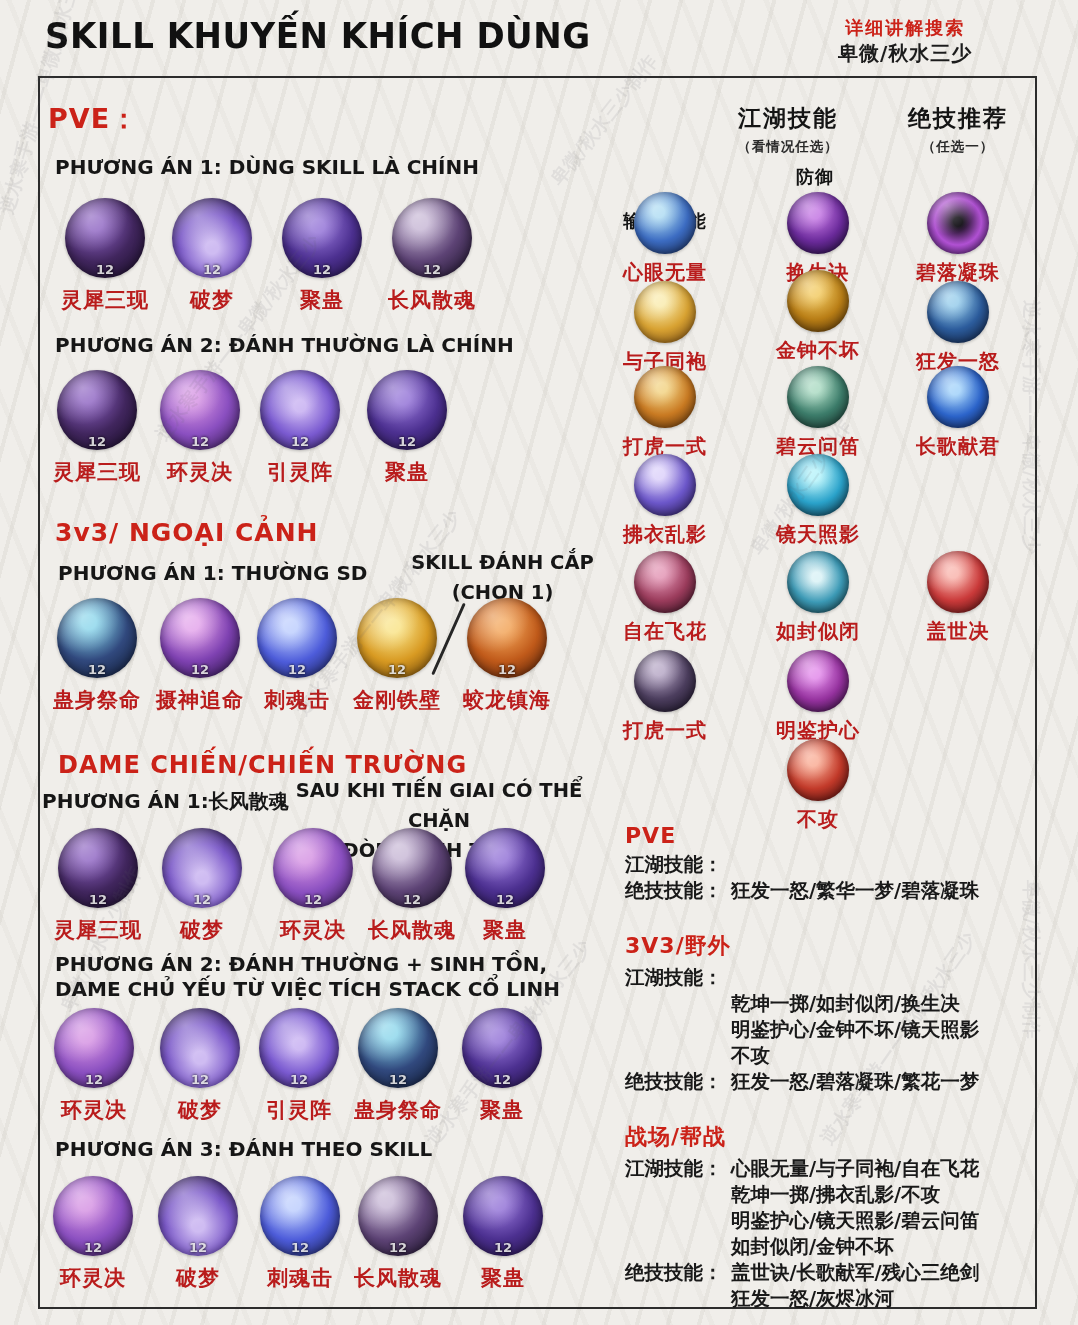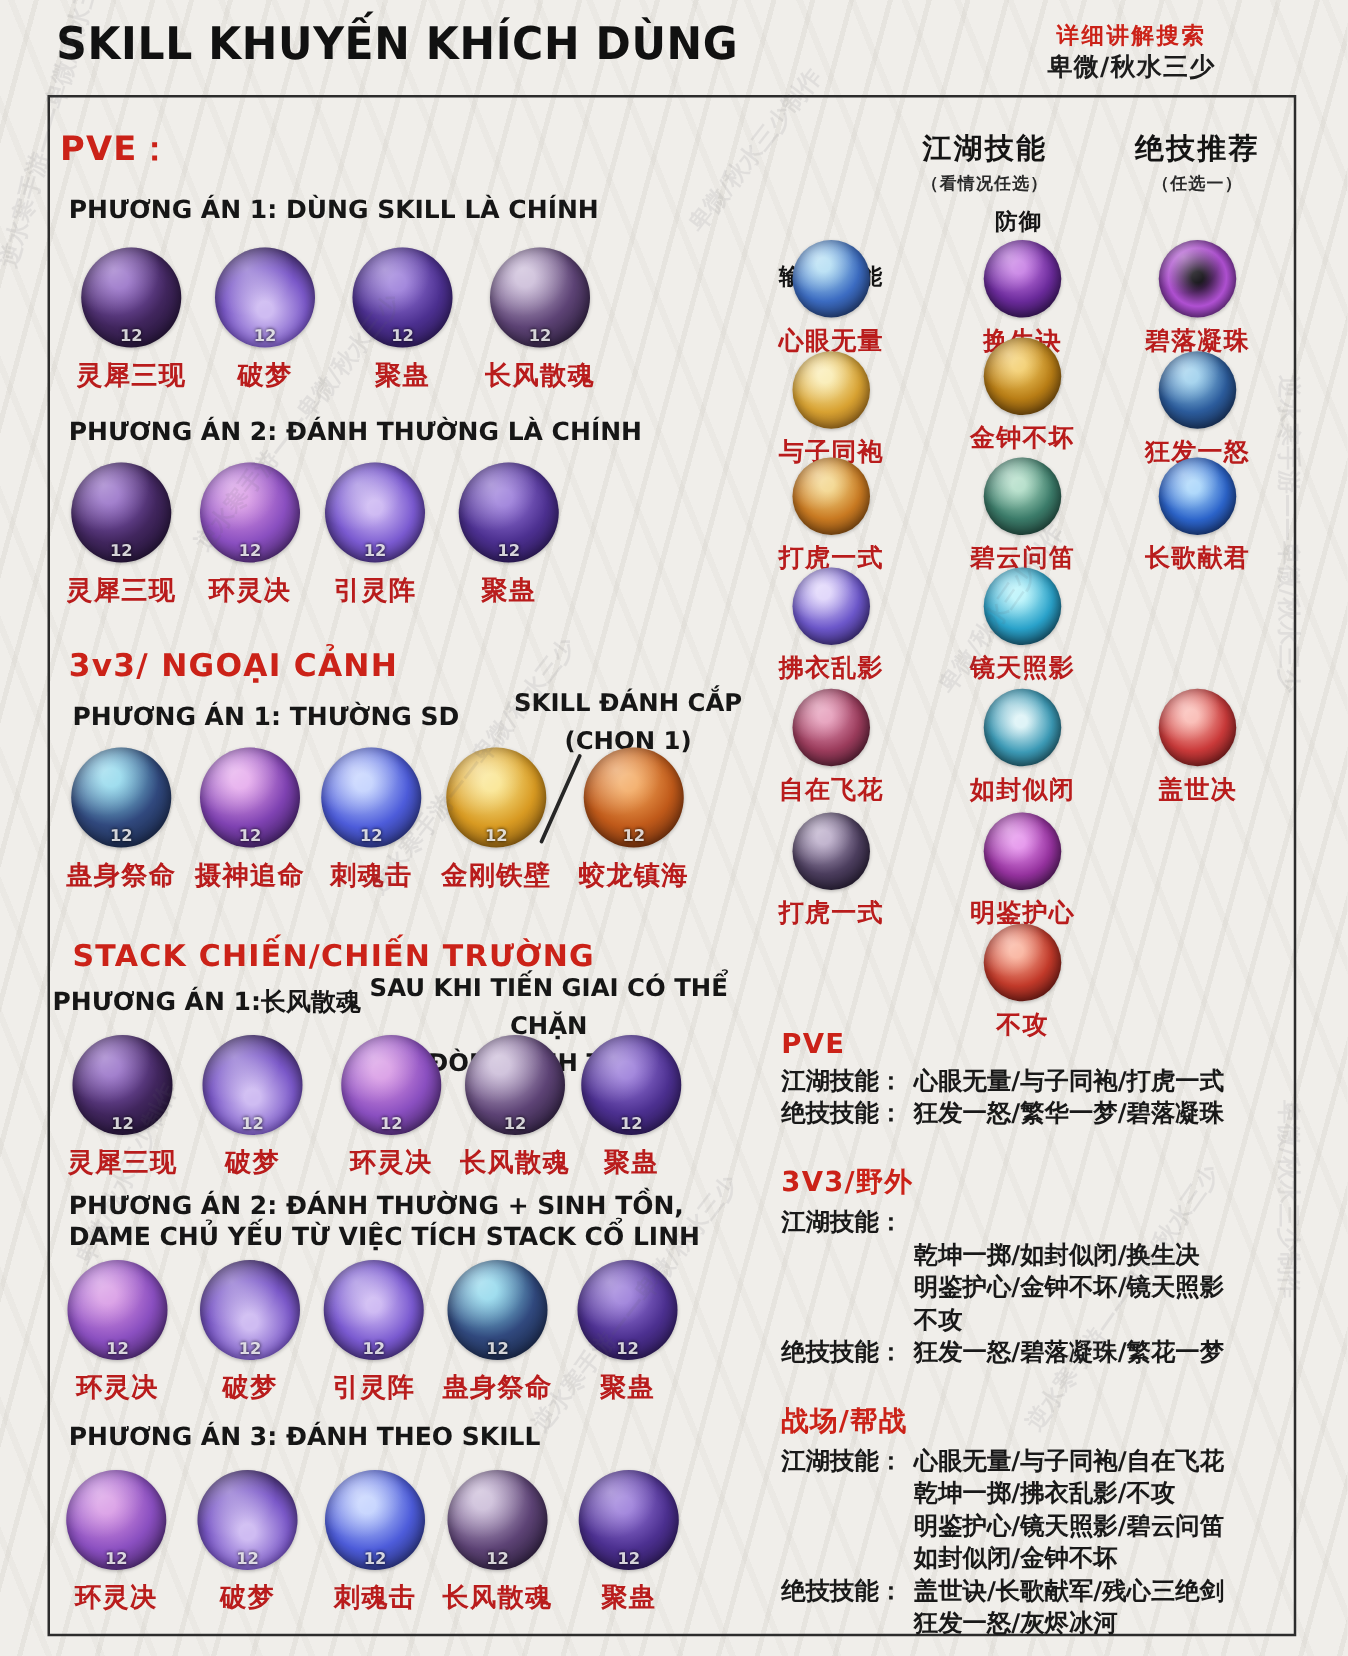--- a/index.html
+++ b/index.html
@@ -54,21 +54,21 @@
 
   <div class="credit">
     <div class="credit-red">详细讲解搜索</div>
     <div class="credit-black">卑微/秋水三少</div>
   </div>
 
   <div class="box"></div>
 
   <div class="sec-heading" style="left:48px;top:101px;font-size:27px;">PVE：</div>
   <div class="sec-heading" style="left:55px;top:518px;">3v3/ NGOẠI CẢNH</div>
-  <div class="sec-heading" style="left:58px;top:751px;font-size:24px;">STACK CHIẾN/CHIẾN TRƯỜNG</div>
+  <div class="sec-heading" style="left:58px;top:751px;font-size:24px;">DAME CHIẾN/CHIẾN TRƯỜNG</div>
 
   <div class="vn-label" style="left:55px;top:155px;">PHƯƠNG ÁN 1: DÙNG SKILL LÀ CHÍNH</div>
   <div class="vn-label" style="left:55px;top:333px;">PHƯƠNG ÁN 2: ĐÁNH THƯỜNG LÀ CHÍNH</div>
   <div class="vn-label" style="left:58px;top:561px;">PHƯƠNG ÁN 1: THƯỜNG SD</div>
   <div class="vn-label" style="left:42px;top:789px;">PHƯƠNG ÁN 1:长风散魂</div>
   <div class="vn-label" style="left:55px;top:952px;width:552px;">PHƯƠNG ÁN 2: ĐÁNH THƯỜNG + SINH TỒN, DAME CHỦ YẾU TỪ VIỆC TÍCH STACK CỔ LINH</div>
   <div class="vn-label" style="left:55px;top:1137px;">PHƯƠNG ÁN 3: ĐÁNH THEO SKILL</div>
 
   <div class="note" style="left:400px;top:548px;width:205px;">
     <div>SKILL ĐÁNH CẮP</div>
@@ -403,21 +403,20 @@
         </div>
         <div class="slabel">不攻</div>
       </div>
     </div>
 
   <div id="recs">
       <div class="rec-block">
         <div class="rec-title">PVE</div>
         <div class="rec-line">
           <span class="rec-label">江湖技能：</span>
-          <span class="rec-text">心眼无量/与子同袍/打虎一式</span>
         </div>
         <div class="rec-line">
           <span class="rec-label">绝技技能：</span>
           <span class="rec-text">狂发一怒/繁华一梦/碧落凝珠</span>
         </div>
       </div>
       <div class="rec-block">
         <div class="rec-title">3V3/野外</div>
         <div class="rec-line">
           <span class="rec-label">江湖技能：</span>

